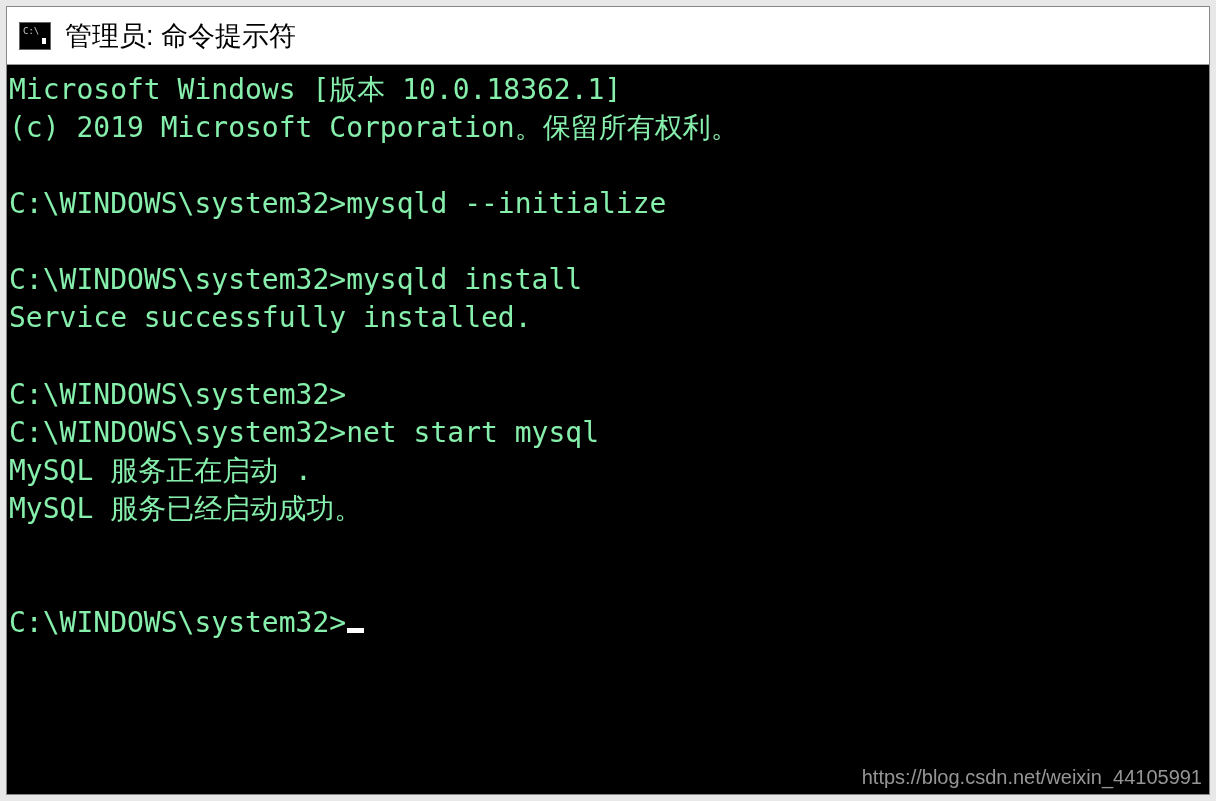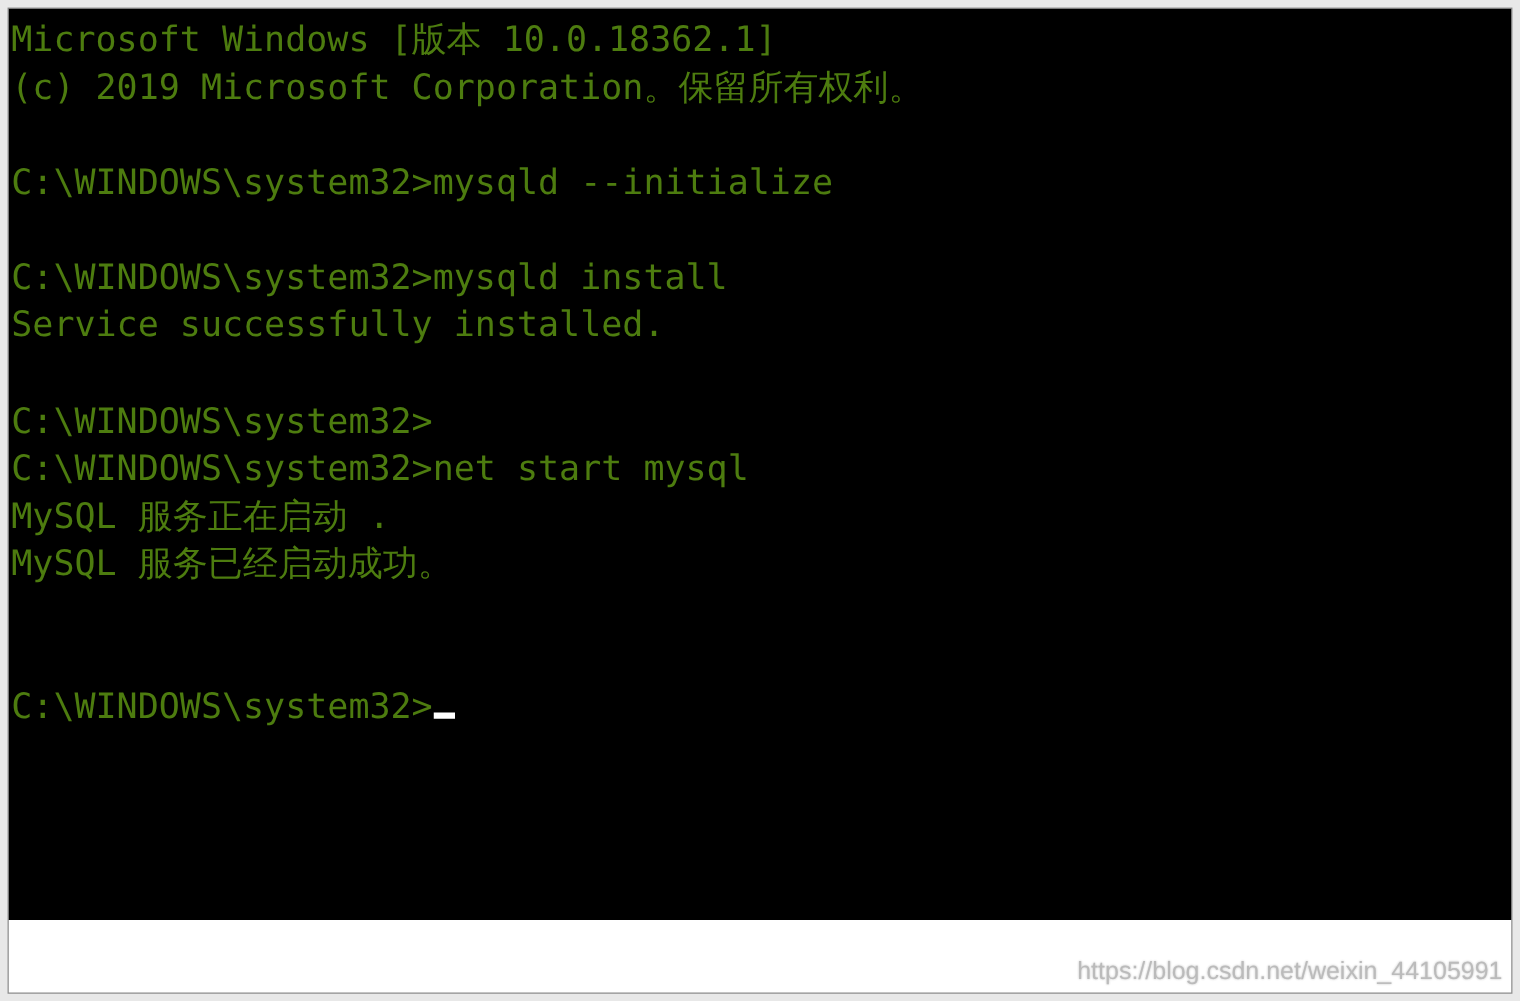--- a/index.html
+++ b/index.html
@@ -61,21 +61,21 @@
       font-size: 9px;
       font-family: monospace;
     }
     .title-text {
       font-size: 27px;
       color: #000;
       font-weight: 400;
     }
     .terminal {
       background: #000;
-      color: #4d7c0f;
+      color: #86efac;
       height: calc(100% - 58px);
       padding: 6px 2px 2px 2px;
       font-family: "NSimSun", "SimSun", "Consolas", monospace;
       font-size: 28px;
       line-height: 1.36;
       white-space: pre;
       overflow: hidden;
     }
     .cursor {
       display: inline-block;
@@ -94,20 +94,24 @@
       font-size: 20px;
       font-family: Arial, sans-serif;
       opacity: 0.85;
       text-shadow: 0 0 2px rgba(0,0,0,0.3);
     }
   </style>
 </head>
 <body>
 
 <div class="window">
+  <div class="titlebar">
+    <div class="titlebar-icon"></div>
+    <span class="title-text">管理员: 命令提示符</span>
+  </div>
   <div class="terminal"><span>Microsoft Windows [版本 10.0.18362.1]</span>
 <span>(c) 2019 Microsoft Corporation。保留所有权利。</span>
 <span></span>
 <span>C:\WINDOWS\system32&gt;mysqld --initialize</span>
 <span></span>
 <span>C:\WINDOWS\system32&gt;mysqld install</span>
 <span>Service successfully installed.</span>
 <span></span>
 <span>C:\WINDOWS\system32&gt;</span>
 <span>C:\WINDOWS\system32&gt;net start mysql</span>

